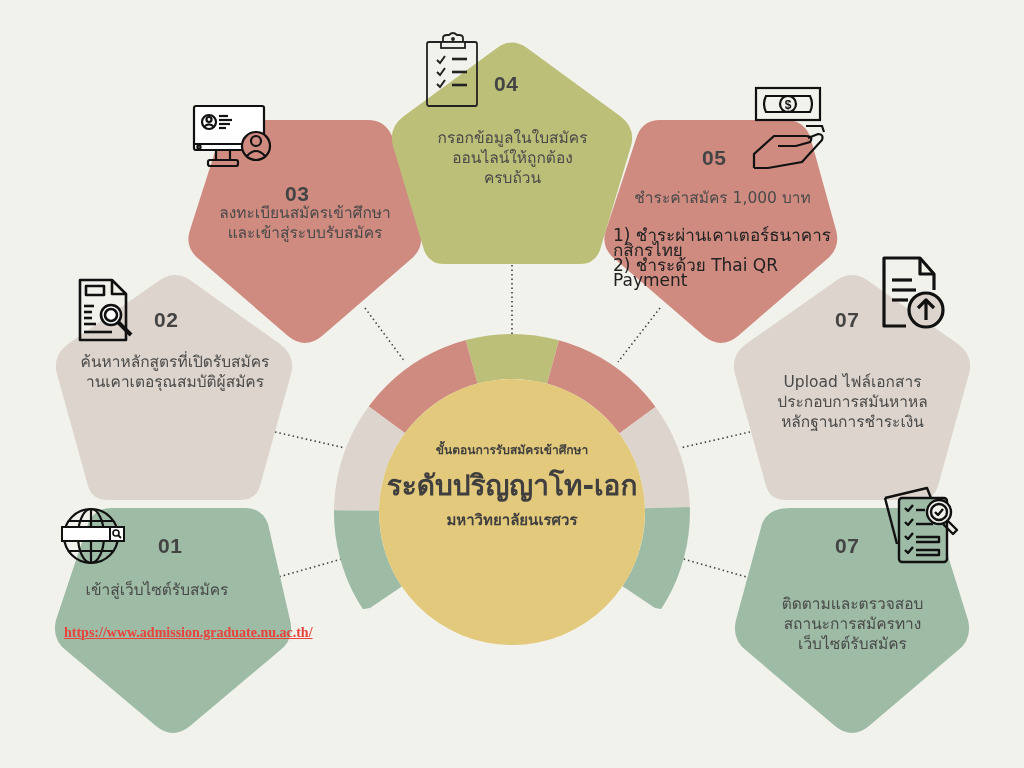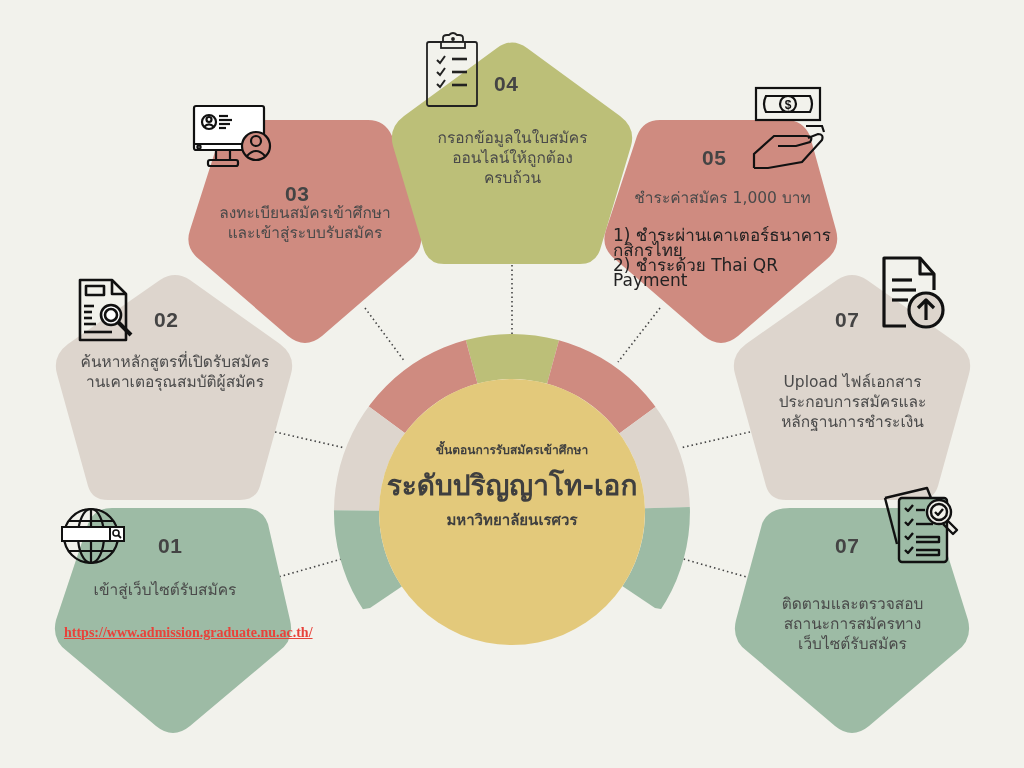--- a/index.html
+++ b/index.html
@@ -114,21 +114,21 @@
       <line x1="31" y1="2" x2="31" y2="56"></line>
       <line x1="8" y1="14" x2="54" y2="14"></line>
       <line x1="8" y1="44" x2="54" y2="44"></line>
     </g>
     <rect x="2" y="20" width="62" height="14" fill="#fff" stroke="#111" stroke-width="2"></rect>
     <rect x="50" y="20" width="14" height="14" fill="#fff" stroke="#111" stroke-width="2"></rect>
     <circle cx="56" cy="26" r="3" fill="none" stroke="#111" stroke-width="1.6"></circle>
     <line x1="58" y1="28" x2="61" y2="31" stroke="#111" stroke-width="1.8"></line>
   </svg>
   <div class="num" style="left:158px;top:534px;">01</div>
-  <div class="desc" style="left:45px;top:580px;width:240px;">เข้าสู่เว็บไซต์รับสมัคร</div>
+  <div class="desc" style="left:37px;top:580px;width:240px;">เข้าสู่เว็บไซต์รับสมัคร</div>
   <a class="link" style="left:64px;top:625px;">https://www.admission.graduate.nu.ac.th/</a>
 
   <svg class="abs" style="left:76px;top:278px" width="62" height="66" viewBox="0 0 62 66">
     <g fill="none" stroke="#111" stroke-width="2.6" stroke-linejoin="round">
       <path d="M4,2 L36,2 L50,16 L50,62 L4,62 Z"></path>
       <path d="M36,2 L36,16 L50,16"></path>
       <rect x="10" y="8" width="18" height="9"></rect>
       <line x1="8" y1="28" x2="18" y2="28"></line>
       <line x1="8" y1="34" x2="16" y2="34"></line>
       <line x1="8" y1="40" x2="16" y2="40"></line>
@@ -207,21 +207,21 @@
       <path d="M40,4 L40,20 L54,20"></path>
       <line x1="12" y1="26" x2="32" y2="26"></line>
       <line x1="12" y1="36" x2="36" y2="36"></line>
       <line x1="12" y1="46" x2="28" y2="46"></line>
       <circle cx="46" cy="56" r="17" fill="#ddd5cd"></circle>
       <path d="M46,66 L46,46 M38,54 L46,46 L54,54"></path>
     </g>
   </svg>
   <div class="num" style="left:835px;top:308px;">07</div>
   <div class="desc" style="left:735px;top:372px;width:235px;">Upload ไฟล์เอกสาร
-ประกอบการสมัครและ
+ประกอบการสมันหาหล
 หลักฐานการชำระเงิน</div>
 
   <svg class="abs" style="left:883px;top:484px" width="80" height="82" viewBox="0 0 80 82">
     <g fill="none" stroke="#111" stroke-width="2.4" stroke-linejoin="round">
       <path d="M2,14 L44,4 L48,14"></path>
       <path d="M2,14 L14,60"></path>
       <rect x="16" y="14" width="48" height="64" rx="3" fill="#9dbba5"></rect>
       <path d="M22,24 L25,27 L30,21"></path>
       <path d="M22,38 L25,41 L30,35"></path>
       <path d="M22,52 L25,55 L30,49"></path>

